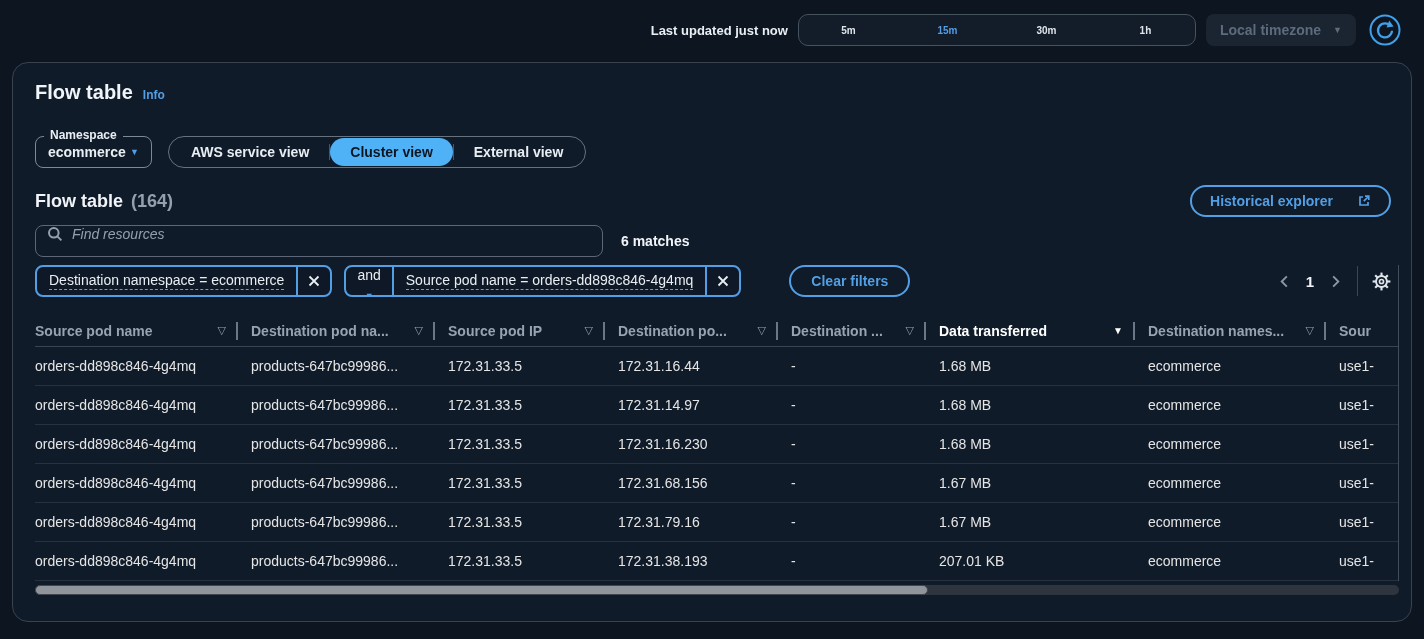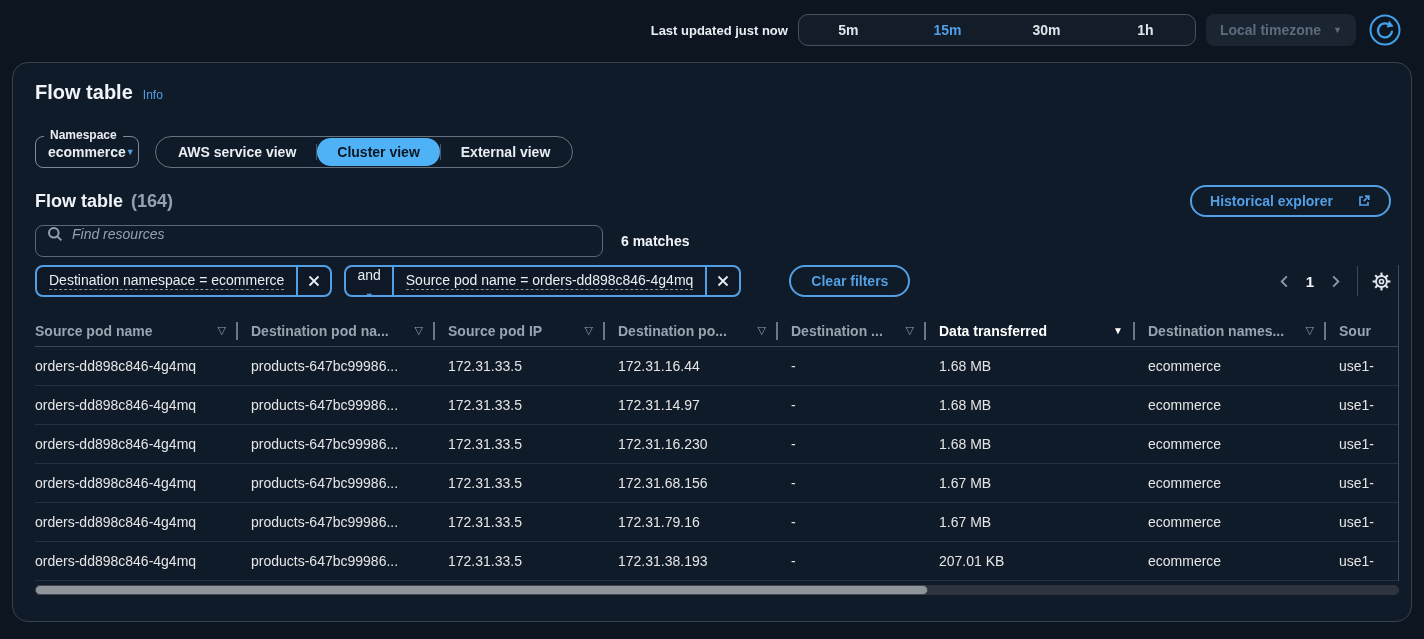--- a/index.html
+++ b/index.html
@@ -8,34 +8,34 @@
     background:#0d1521;
     font-family:"Liberation Sans", sans-serif;
     color:#e9eef3;
     overflow:hidden;
     position:relative;
   }
   
   .topbar { display:flex; align-items:center; justify-content:flex-end; height:60px; padding-right:22px; }
   .last-updated { font-size:13px; font-weight:700; color:#e9eef3; margin-right:10px; }
   .time-seg { display:flex; align-items:stretch; width:398px; height:32px; border:1px solid #47525f; border-radius:10px; background:#131d2a; overflow:hidden; }
-  .time-btn { flex:1; display:flex; align-items:center; justify-content:center; font-size:14px; font-weight:700; color:#dfe5eb; cursor:pointer; }
+  .time-btn { flex:1; display:flex; align-items:center; justify-content:center; font-size:10px; font-weight:700; color:#dfe5eb; cursor:pointer; }
   .time-btn.selected { color:#539fe5; }
   .tz-btn { display:flex; align-items:center; gap:12px; height:32px; padding:4px 14px; margin-left:10px; background:#1b2431; border-radius:8px; color:#5d6b7c; font-weight:700; font-size:14px; }
   .tz-caret { font-size:9px; color:#5d6b7c; }
   .refresh-btn { margin-left:12px; width:34px; height:34px; display:flex; align-items:center; justify-content:center; background:transparent; border:none; cursor:pointer; }
 
   
   .panel { position:absolute; left:12px; top:62px; width:1400px; height:560px; background:#101b29; border:1px solid #39424f; border-radius:16px; padding:18px 12px 0 22px; }
   .title-row { display:flex; align-items:baseline; gap:10px; }
   .panel-title { font-size:20px; font-weight:700; color:#f1f5f9; }
-  .info-link { font-size:12px; font-weight:400; color:#539fe5; cursor:pointer; }
+  .info-link { font-size:12px; font-weight:700; color:#539fe5; cursor:pointer; }
 
   .controls-row { margin-top:32px; display:flex; align-items:center; }
-  .ns-box { position:relative; width:104px; height:32px; border:1px solid #7d8998; border-radius:8px; display:flex; align-items:center; justify-content:space-between; padding:0 12px; cursor:pointer; }
+  .ns-box { position:relative; width:117px; height:32px; border:1px solid #7d8998; border-radius:8px; display:flex; align-items:center; justify-content:space-between; padding:0 12px; cursor:pointer; }
   .ns-label { position:absolute; top:-9px; left:8px; background:#101b29; padding:0 6px; font-size:12px; font-weight:700; color:#e9eef3; white-space:nowrap; }
   .ns-value { font-size:14px; font-weight:600; color:#e9eef3; }
   .caret-blue { font-size:9px; color:#539fe5; }
 
   .seg-views { margin-left:16px; display:flex; align-items:center; height:32px; border:1px solid #67727f; border-radius:16px; padding:0 2px; }
   .seg-item { padding:0 20px; font-size:14px; font-weight:700; color:#e9eef3; height:28px; display:flex; align-items:center; cursor:pointer; }
   .seg-item.selected { background:#4fb2f7; color:#0c1623; border-radius:14px; }
   .seg-divider { width:1px; height:16px; background:#4a5565; }
 
   .section-row { margin-top:17px; display:flex; align-items:center; }

